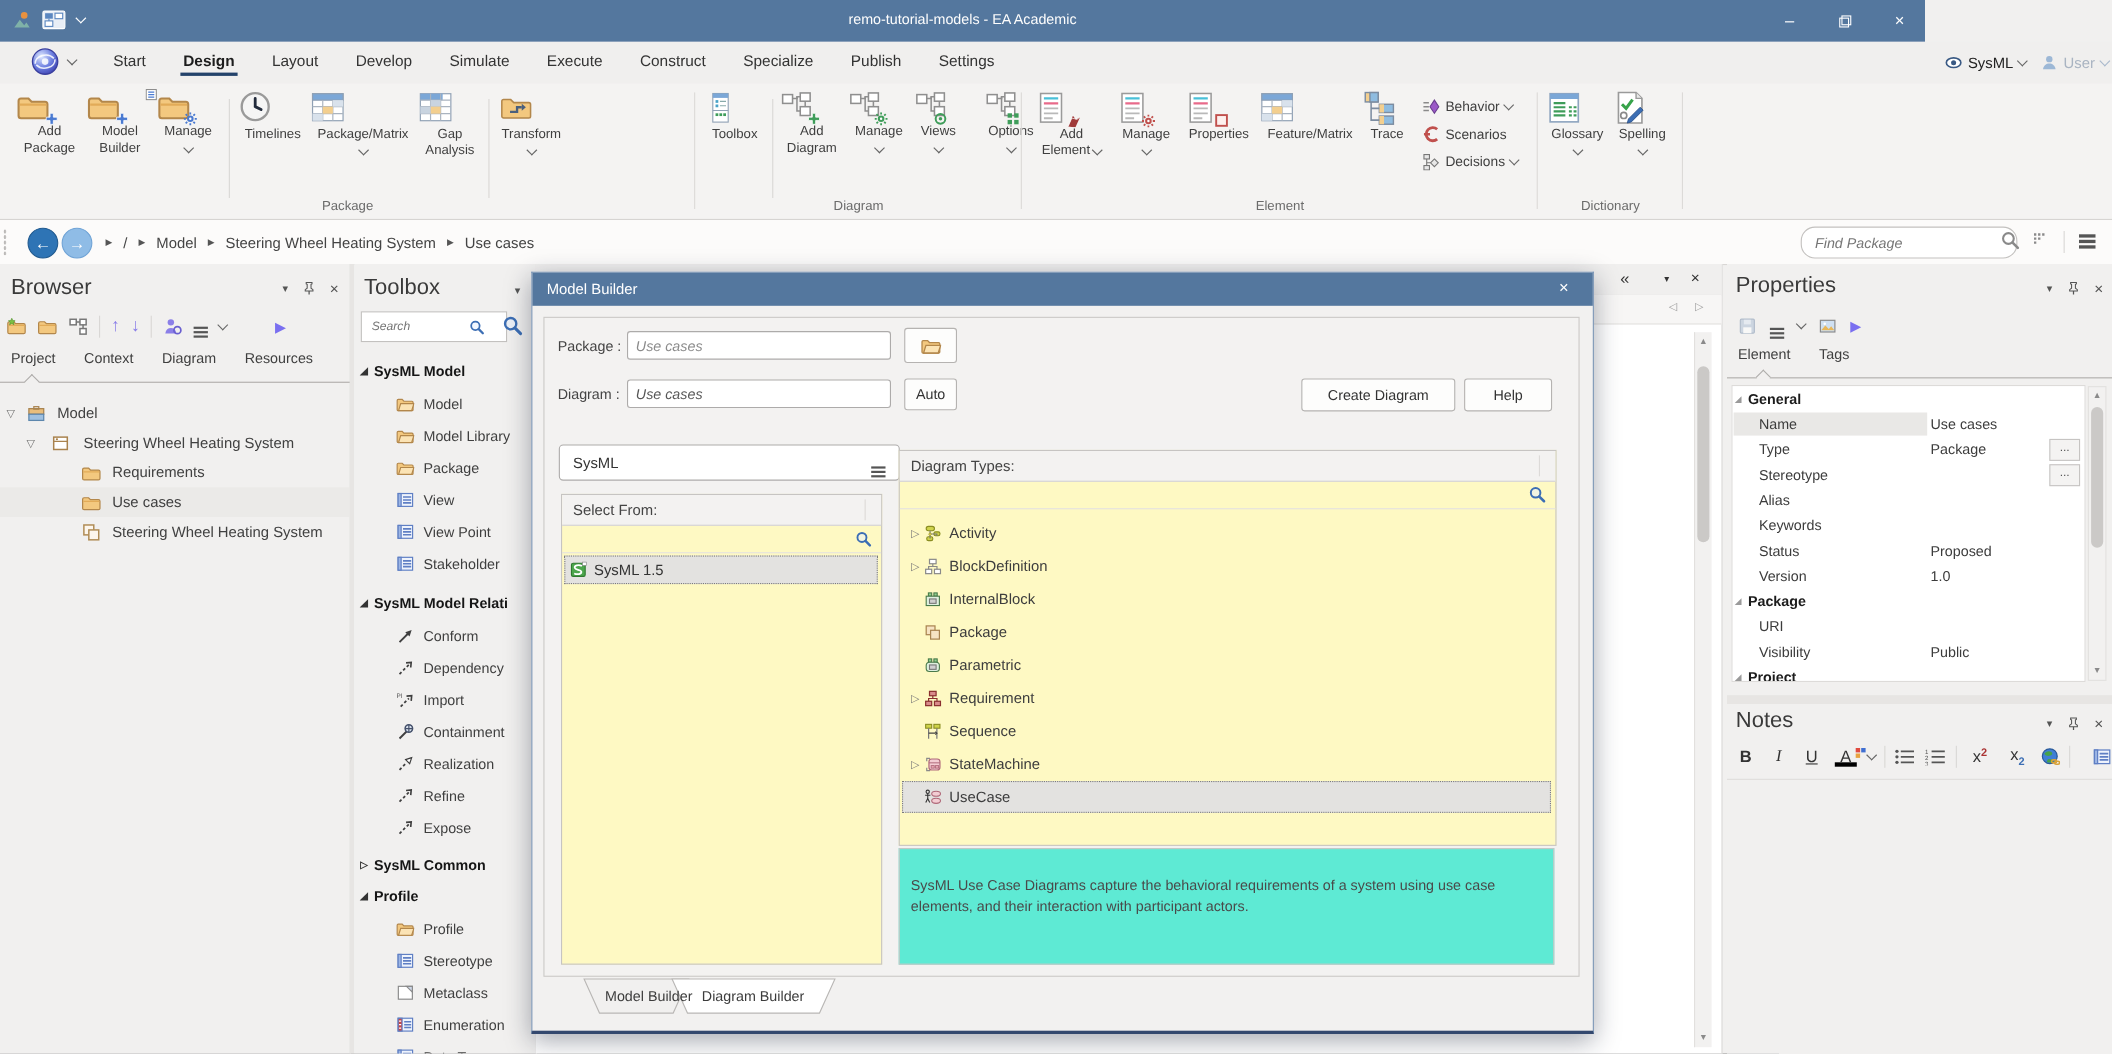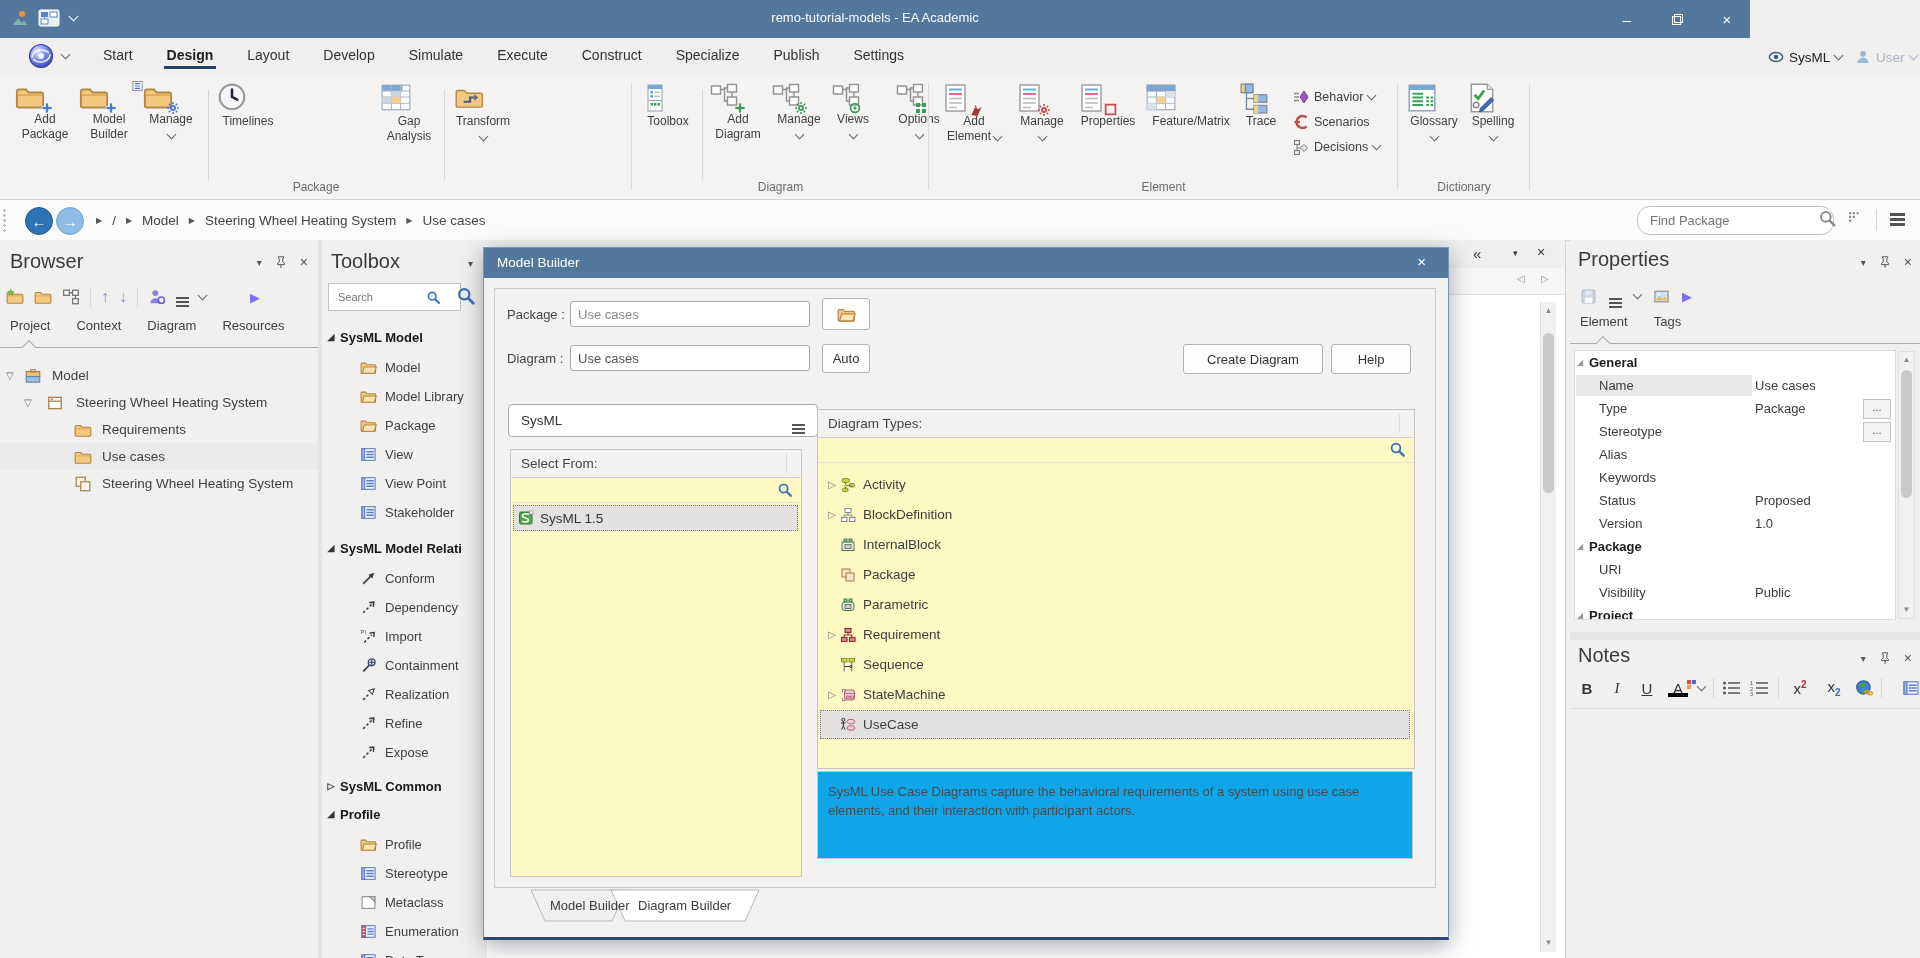--- a/index.html
+++ b/index.html
@@ -2,21 +2,21 @@
 <html><head>
 <meta charset="utf-8">
 <style>
   html,body{margin:0;padding:0;background:#777;}
   .app{position:relative;width:1920px;height:958px;background:#f1f0ef;
        font-family:"Liberation Sans",sans-serif;font-size:13px;color:#3c3c3c;
        overflow:hidden;user-select:none;}
   .abs{position:absolute;}
   .flex{display:flex;align-items:center;}
   svg{display:block;}
-  input{font-family:"Liberation Sans",sans-serif;}
+  input{font-family:"Liberation Sans",sans-serif;font-style:italic;}
 
   
   .titlebar{position:absolute;left:0;top:0;width:1750px;height:38px;background:#54779e;color:#fff;}
   .titlebar .title{position:absolute;left:0;right:0;top:10px;text-align:center;font-size:13px;color:#fdfdfd;}
   .wctl{position:absolute;top:0;height:38px;width:46px;display:flex;align-items:center;justify-content:center;color:#fff;font-size:15px;cursor:default;}
   .restore-glyph{position:relative;width:10px;height:10px;}
   .restore-glyph i{position:absolute;border:1px solid #fff;background:transparent;}
   .restore-glyph .b{left:0;top:2px;width:7px;height:7px;background:#54779e;}
   .restore-glyph .f{left:2px;top:0;width:7px;height:7px;}
 
@@ -116,22 +116,22 @@
            display:flex;align-items:center;padding-left:10px;font-size:13.5px;color:#444;}
   .lsthead .hdivr{position:absolute;right:14px;top:4px;bottom:4px;width:1px;background:#dcdad8;}
   .searchrow{position:absolute;left:0;right:0;height:25px;border-bottom:1px solid #e4e2e0;display:flex;align-items:center;justify-content:flex-end;padding-right:8px;}
   .dtrow{position:absolute;left:2px;right:4px;height:29px;display:flex;align-items:center;font-size:13.5px;color:#3d3d3d;}
   .dtrow .xp{width:16px;margin-left:4px;font-size:10px;color:#777;text-align:center;flex:none;}
   .dtrow .noxp{width:16px;margin-left:4px;flex:none;}
   .dtrow .ic{margin-right:7px;flex:none;}
   .dtrow.sel{background:#e3e2e0;outline:1px dotted #7a7a7a;outline-offset:-1px;}
   .selitem{position:absolute;left:2px;right:3px;top:55px;height:26px;background:#e3e2e0;outline:1px dotted #7a7a7a;outline-offset:-1px;
            display:flex;align-items:center;font-size:13.5px;color:#333;}
-  .descbox{position:absolute;left:322px;top:482px;width:596px;height:88px;background:#0ea5e9;border:1px solid #c9c7c5;
-           padding:11px 10px;box-sizing:border-box;font-size:13px;color:#4a4a4a;line-height:1.45;}
+  .descbox{position:absolute;left:322px;top:482px;width:596px;height:106px;background:#5eead4;border:1px solid #c9c7c5;
+           padding:24px 10px;box-sizing:border-box;font-size:13px;color:#4a4a4a;line-height:1.45;}
 </style>
 </head>
 <body>
 
 <svg width="0" height="0" style="position:absolute">
 <defs>
   <radialGradient id="g-sphere" cx="35%" cy="30%" r="80%">
     <stop offset="0%" stop-color="#dfe9ff"></stop>
         <stop offset="55%" stop-color="#6d7fe0"></stop>
         <stop offset="100%" stop-color="#3b3fae"></stop>
@@ -537,20 +537,26 @@
             </svg></span>
         <div class="bl"><span>Manage</span><br><span class="cv"></span></div>
       </div>
       <i class="tsep abs" style="left:208px;top:14px;height:90px"></i>
       <div class="bigbtn" style="left:216px;width:64px">
         <span class="icw"><svg width="32" height="32">
               <use href="#i-clock"></use>
             </svg></span>
         <div class="bl"><span>Timelines</span></div>
       </div>
+      <div class="bigbtn" style="left:282px;width:96px">
+        <span class="icw"><svg width="32" height="32">
+              <use href="#i-table"></use>
+            </svg></span>
+        <div class="bl"><span>Package/Matrix</span><br><span class="cv"></span></div>
+      </div>
       <div class="bigbtn" style="left:380px;width:58px">
         <span class="icw"><svg width="32" height="32">
               <use href="#i-gaptable"></use>
             </svg></span>
         <div class="bl"><span>Gap</span><br><span>Analysis</span></div>
       </div>
       <i class="tsep abs" style="left:444px;top:14px;height:90px"></i>
       <div class="bigbtn" style="left:452px;width:62px">
         <span class="icw"><svg width="34" height="32">
               <use href="#i-transform"></use>

